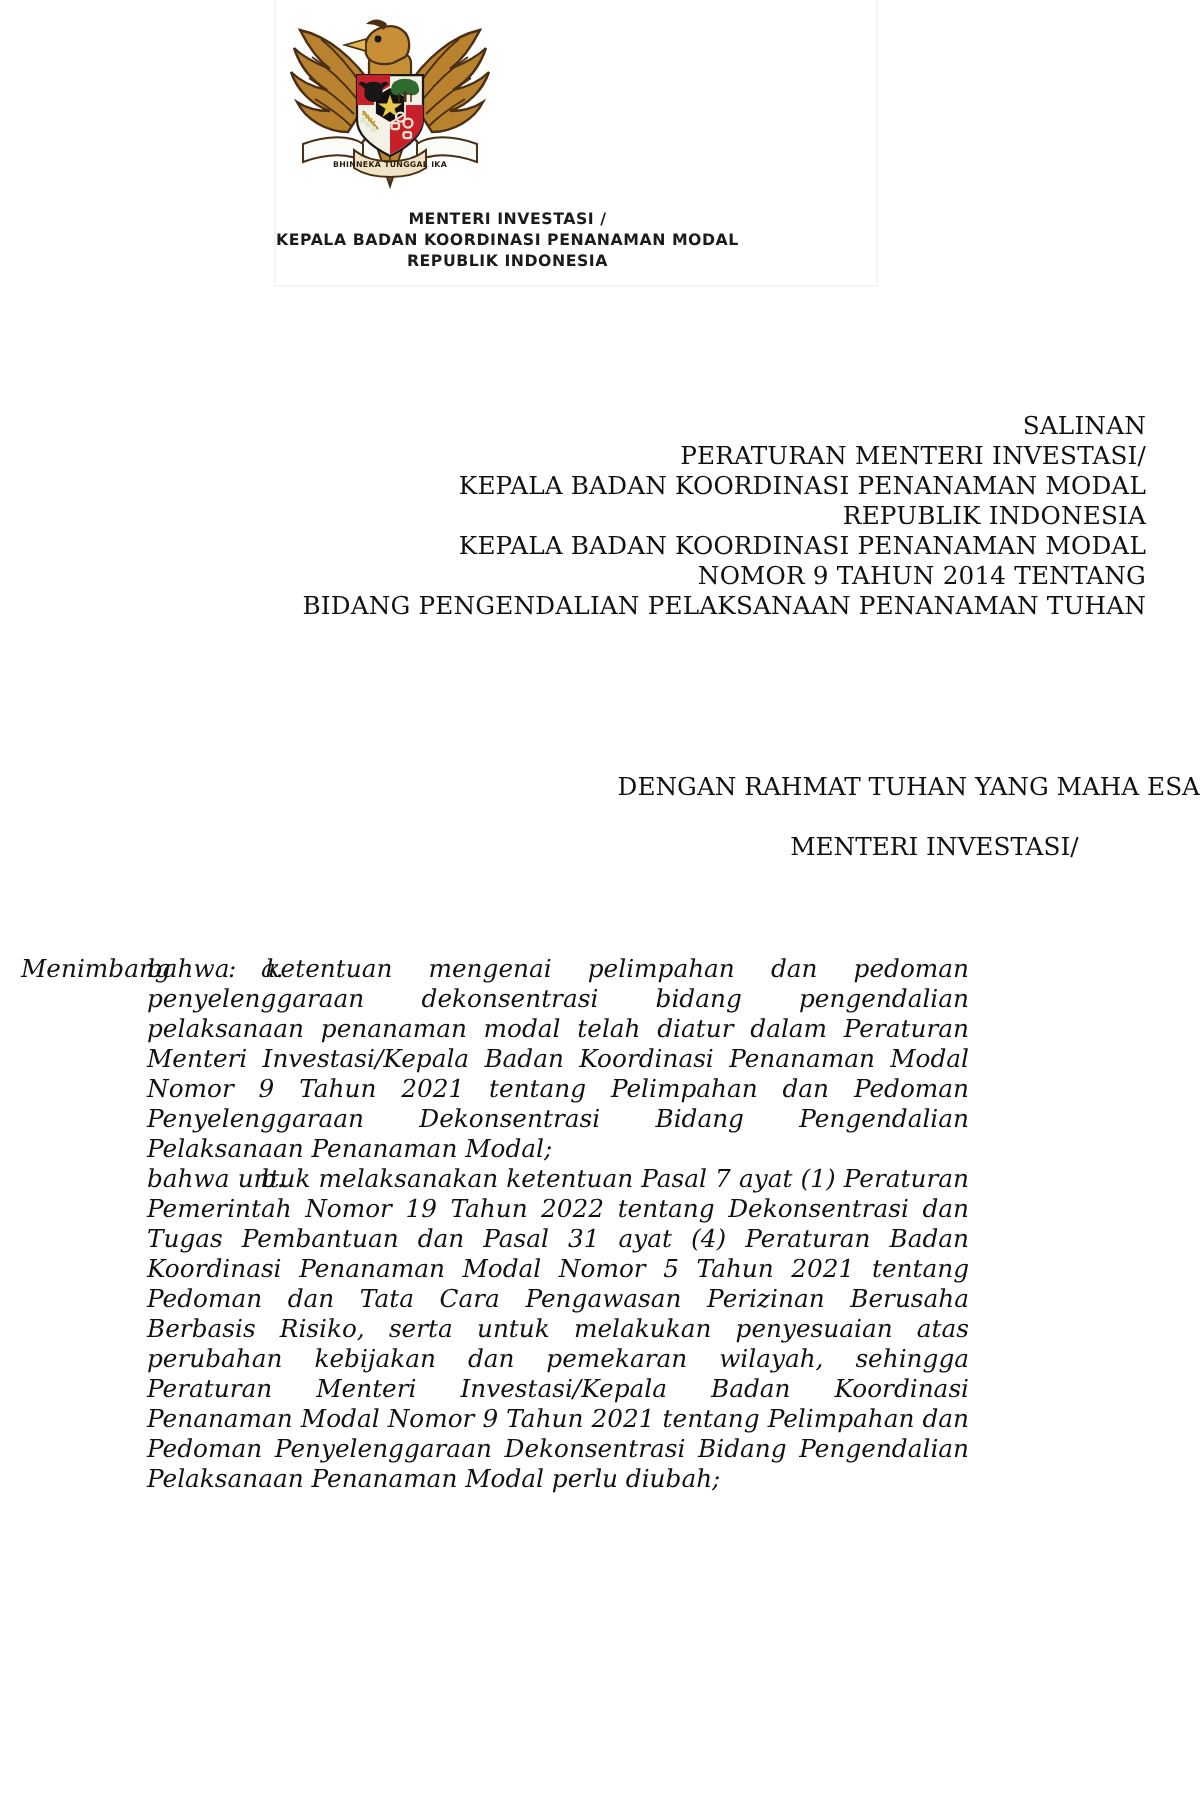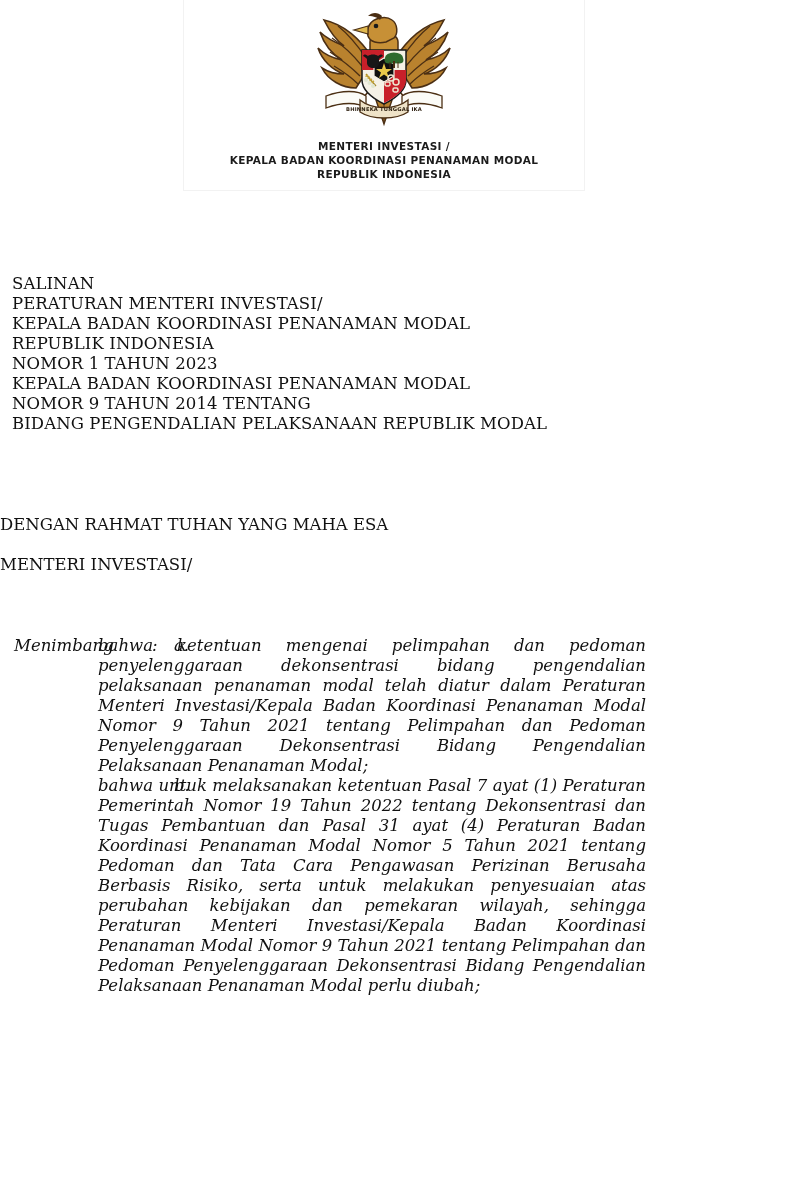--- a/index.html
+++ b/index.html
@@ -24,21 +24,21 @@
     left: 183px;
     top: 0px;
     width: 402px;
     height: 191px;
     box-sizing: border-box;
     border: 1px solid #f2f2f2;
     border-top: none;
     background: #ffffff;
     display: flex;
     flex-direction: column;
-    align-items: center;
+    align-items: flex-start;
     justify-content: flex-start;
     padding-top: 8px;
   }
 
   #emblem {
     width: 152px;
     height: 122px;
     display: block;
   }
 
@@ -50,51 +50,52 @@
     font-size: 10.5px;
     letter-spacing: 0.35px;
     line-height: 14px;
     color: #1b1b1b;
     white-space: pre-line;
   }
 
   
   #title-block {
     position: absolute;
-    left: 12px;
+    left: 0;
     top: 274px;
     width: 764px;
-    text-align: left;
+    text-align: right;
   }
   #title-block .tline {
     font-size: 16.5px;
     line-height: 20px;
     letter-spacing: 0.1px;
     white-space: nowrap;
   }
 
   #enactment-block {
     position: absolute;
     left: 0;
     top: 515px;
     width: 800px;
-    text-align: left;
+    text-align: right;
   }
   #enactment-block .tline {
     font-size: 16.5px;
     line-height: 20px;
     white-space: nowrap;
   }
 
   #authority-block {
     position: absolute;
     left: 0;
     top: 555px;
     width: 695px;
-    text-align: left;
+    text-align: right;
+    padding-left: 24px;
   }
   #authority-block .tline {
     font-size: 16.5px;
     line-height: 20px;
     white-space: nowrap;
   }
 
   
   #considerations {
     position: absolute;
@@ -235,24 +236,23 @@
   </svg>
 
   <div id="letterhead-caption"><span>MENTERI INVESTASI /</span><br><span>KEPALA BADAN KOORDINASI PENANAMAN MODAL</span><br><span>REPUBLIK INDONESIA</span></div>
 </div>
 
 <div id="title-block">
   <div class="tline">SALINAN</div>
   <div class="tline">PERATURAN MENTERI INVESTASI/</div>
   <div class="tline">KEPALA BADAN KOORDINASI PENANAMAN MODAL</div>
   <div class="tline">REPUBLIK INDONESIA</div>
-  <div class="tline">NOMOR 1 TAHUN 2023</div>
   <div class="tline">KEPALA BADAN KOORDINASI PENANAMAN MODAL</div>
   <div class="tline">NOMOR 9 TAHUN 2014 TENTANG</div>
-  <div class="tline">BIDANG PENGENDALIAN PELAKSANAAN REPUBLIK MODAL</div>
+  <div class="tline">BIDANG PENGENDALIAN PELAKSANAAN PENANAMAN TUHAN</div>
 </div>
 
 <div id="enactment-block">
   <div class="tline">DENGAN RAHMAT TUHAN YANG MAHA ESA</div>
 </div>
 
 <div id="authority-block">
   <div class="tline">MENTERI INVESTASI/</div>
 </div>
 

